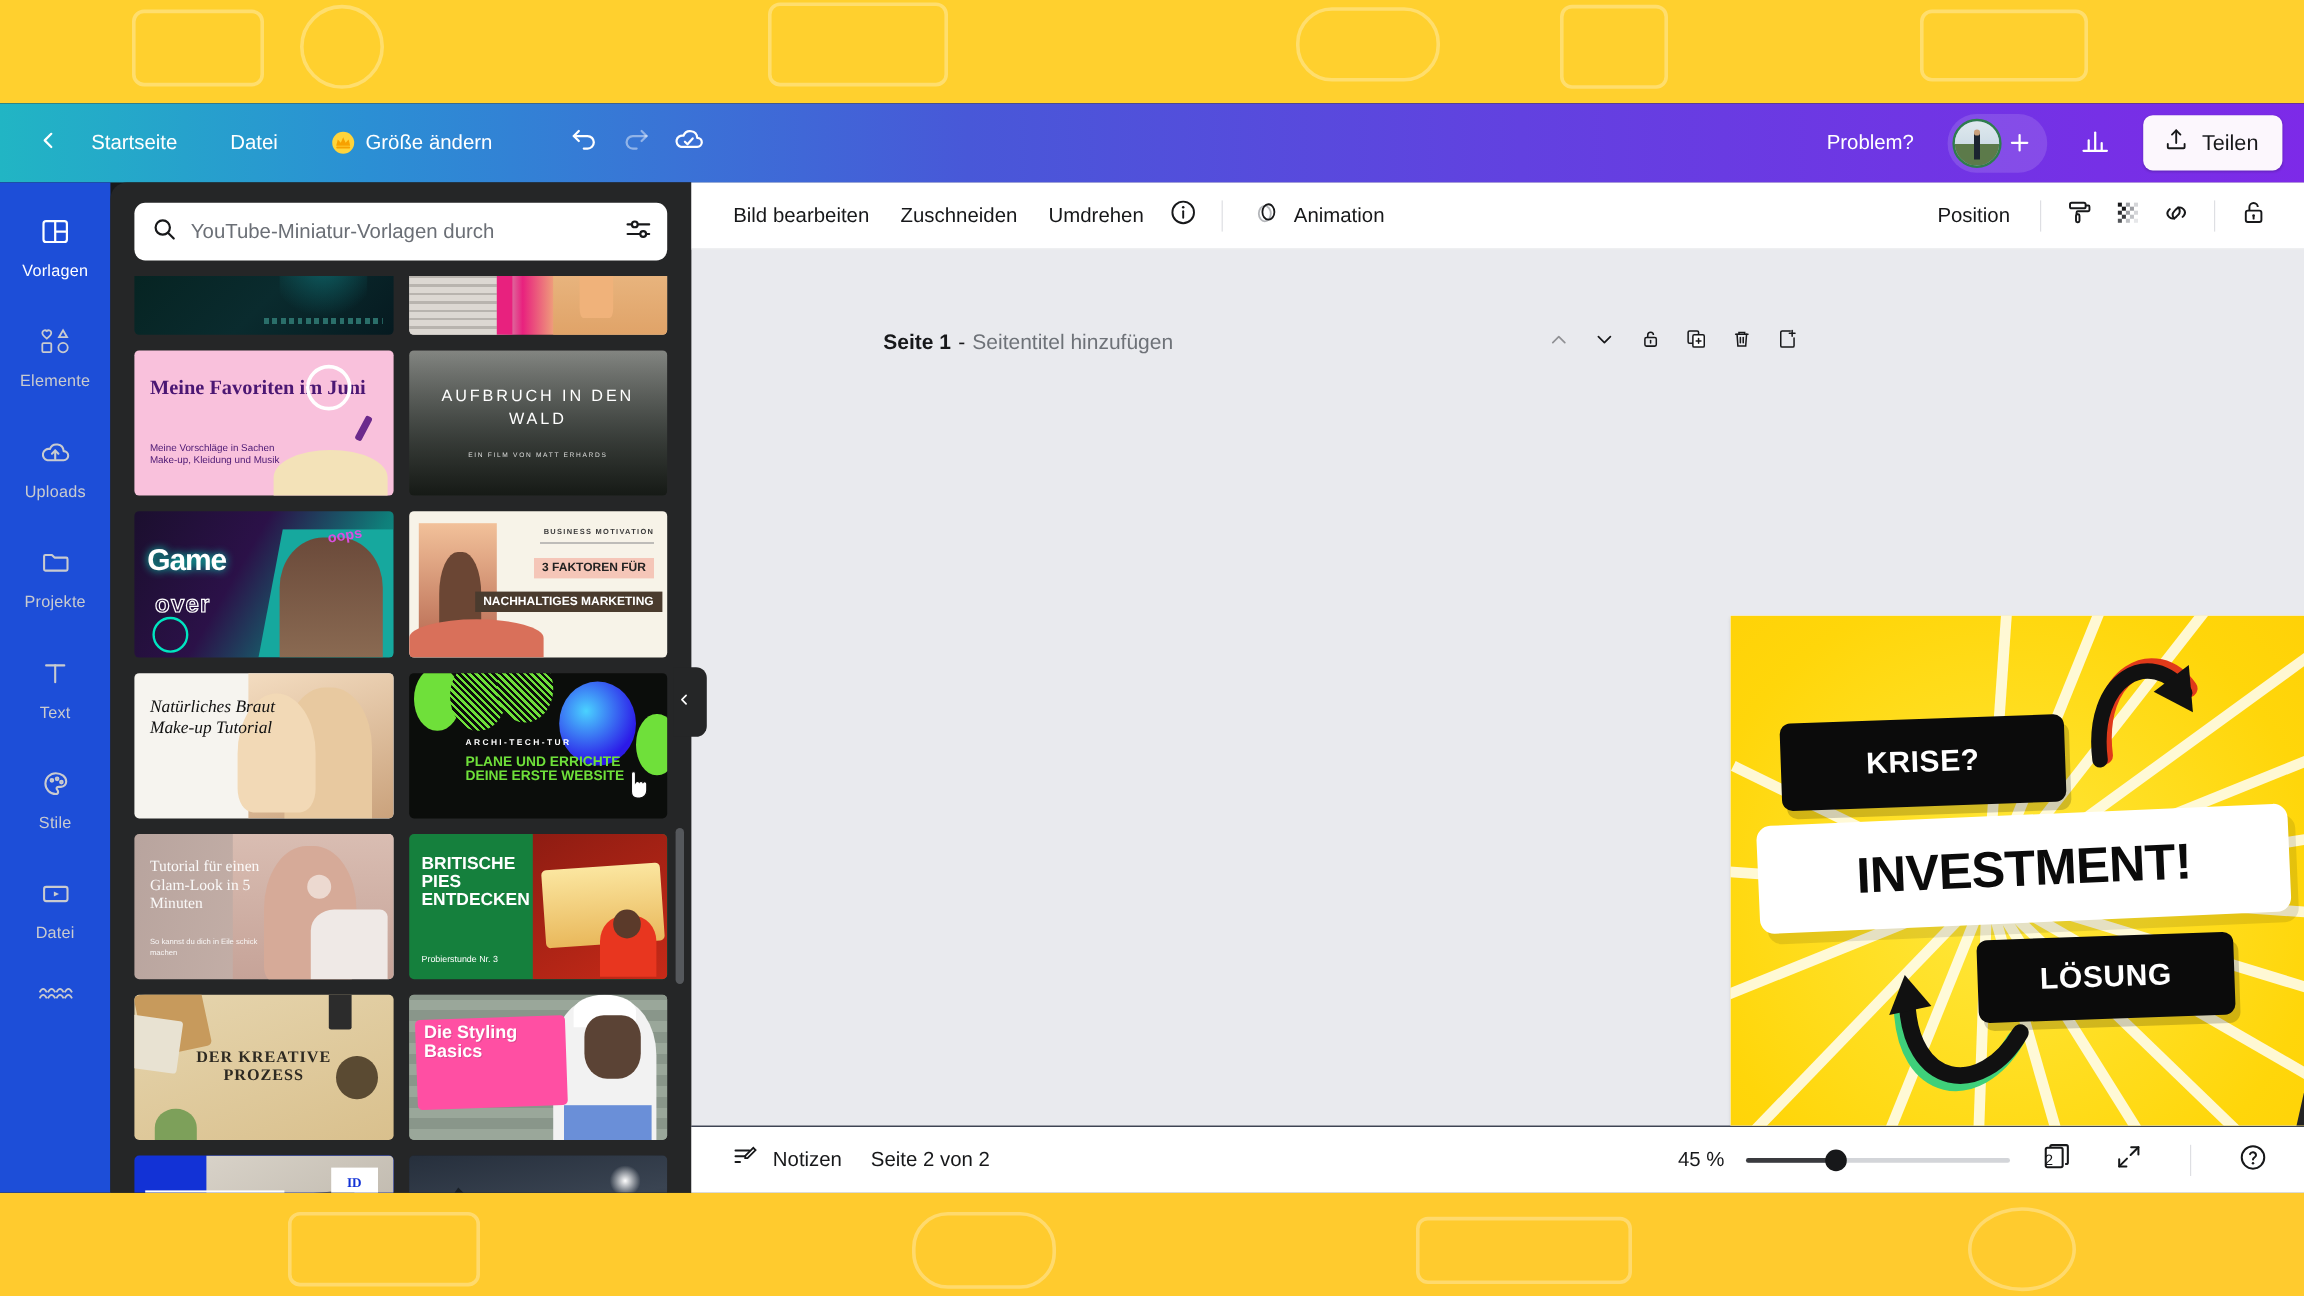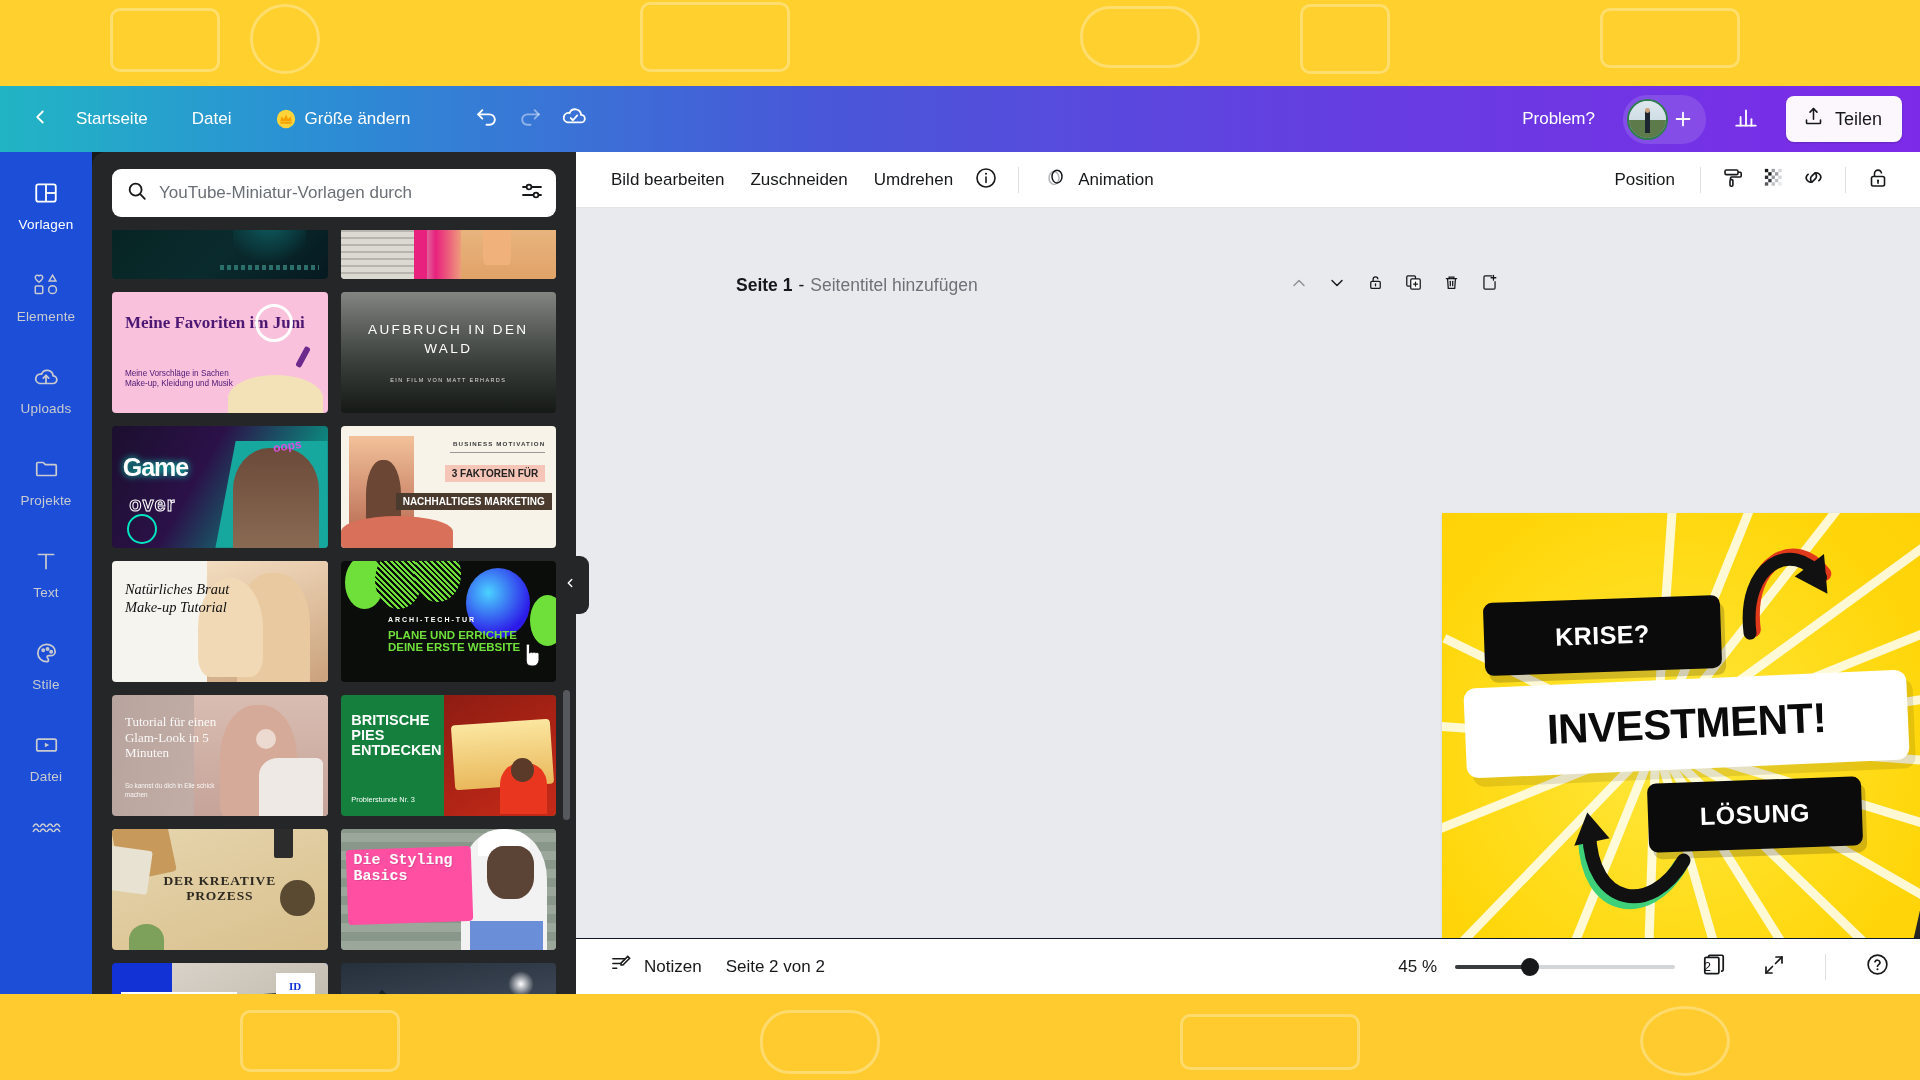--- a/index.html
+++ b/index.html
@@ -114,21 +114,21 @@
   .tpl-b { background:linear-gradient(90deg,#d8d4cf 0%,#cfcac4 34%,#E8217E 44%,#f0b27a 58%,#e8c59a 100%); }
   .tpl-pink { background:#F9C1DC; }
   .tpl-forest { background:linear-gradient(180deg,#5b5b58,#2e3330 60%,#20231f); }
   .tpl-game { background:linear-gradient(120deg,#1b0f2e,#2b1148 40%,#0f7f7a 75%,#14a39a); }
   .tpl-biz { background:#F7F3E8; }
   .tpl-bride { background:#F6F4EF; }
   .tpl-archi { background:#0B0D0B; }
   .tpl-glam { background:linear-gradient(100deg,#b8a49e,#c5b0a8 55%,#e5dad5); }
   .tpl-pies { background:#15803d; }
   .tpl-kreativ { background:linear-gradient(160deg,#e6d5ae,#d9c08d); }
-  .tpl-styling { background:linear-gradient(180deg,#9aa79a,#7e8c7e);font-family:Liberation Mono, monospace; }
+  .tpl-styling { background:linear-gradient(180deg,#9aa79a,#7e8c7e); }
   .tpl-id { background:#1232D6; }
   .tpl-wander { background:linear-gradient(150deg,#1d2430,#2b3340 45%,#0f1218); }
 
   .sb-track { position:absolute; right:6px; top:0; width:7px; height:100%; }
   .sb-thumb { position:absolute; right:6px; width:7px; background:#55585C; border-radius:4px; }
 
   .collapse-tab {
     position:absolute; right:-13px; top:404px; width:28px; height:58px;
     background:#252627; border-radius:0 9px 9px 0; display:flex; align-items:center;
     justify-content:flex-start; padding-left:2px; cursor:pointer; z-index:9;

